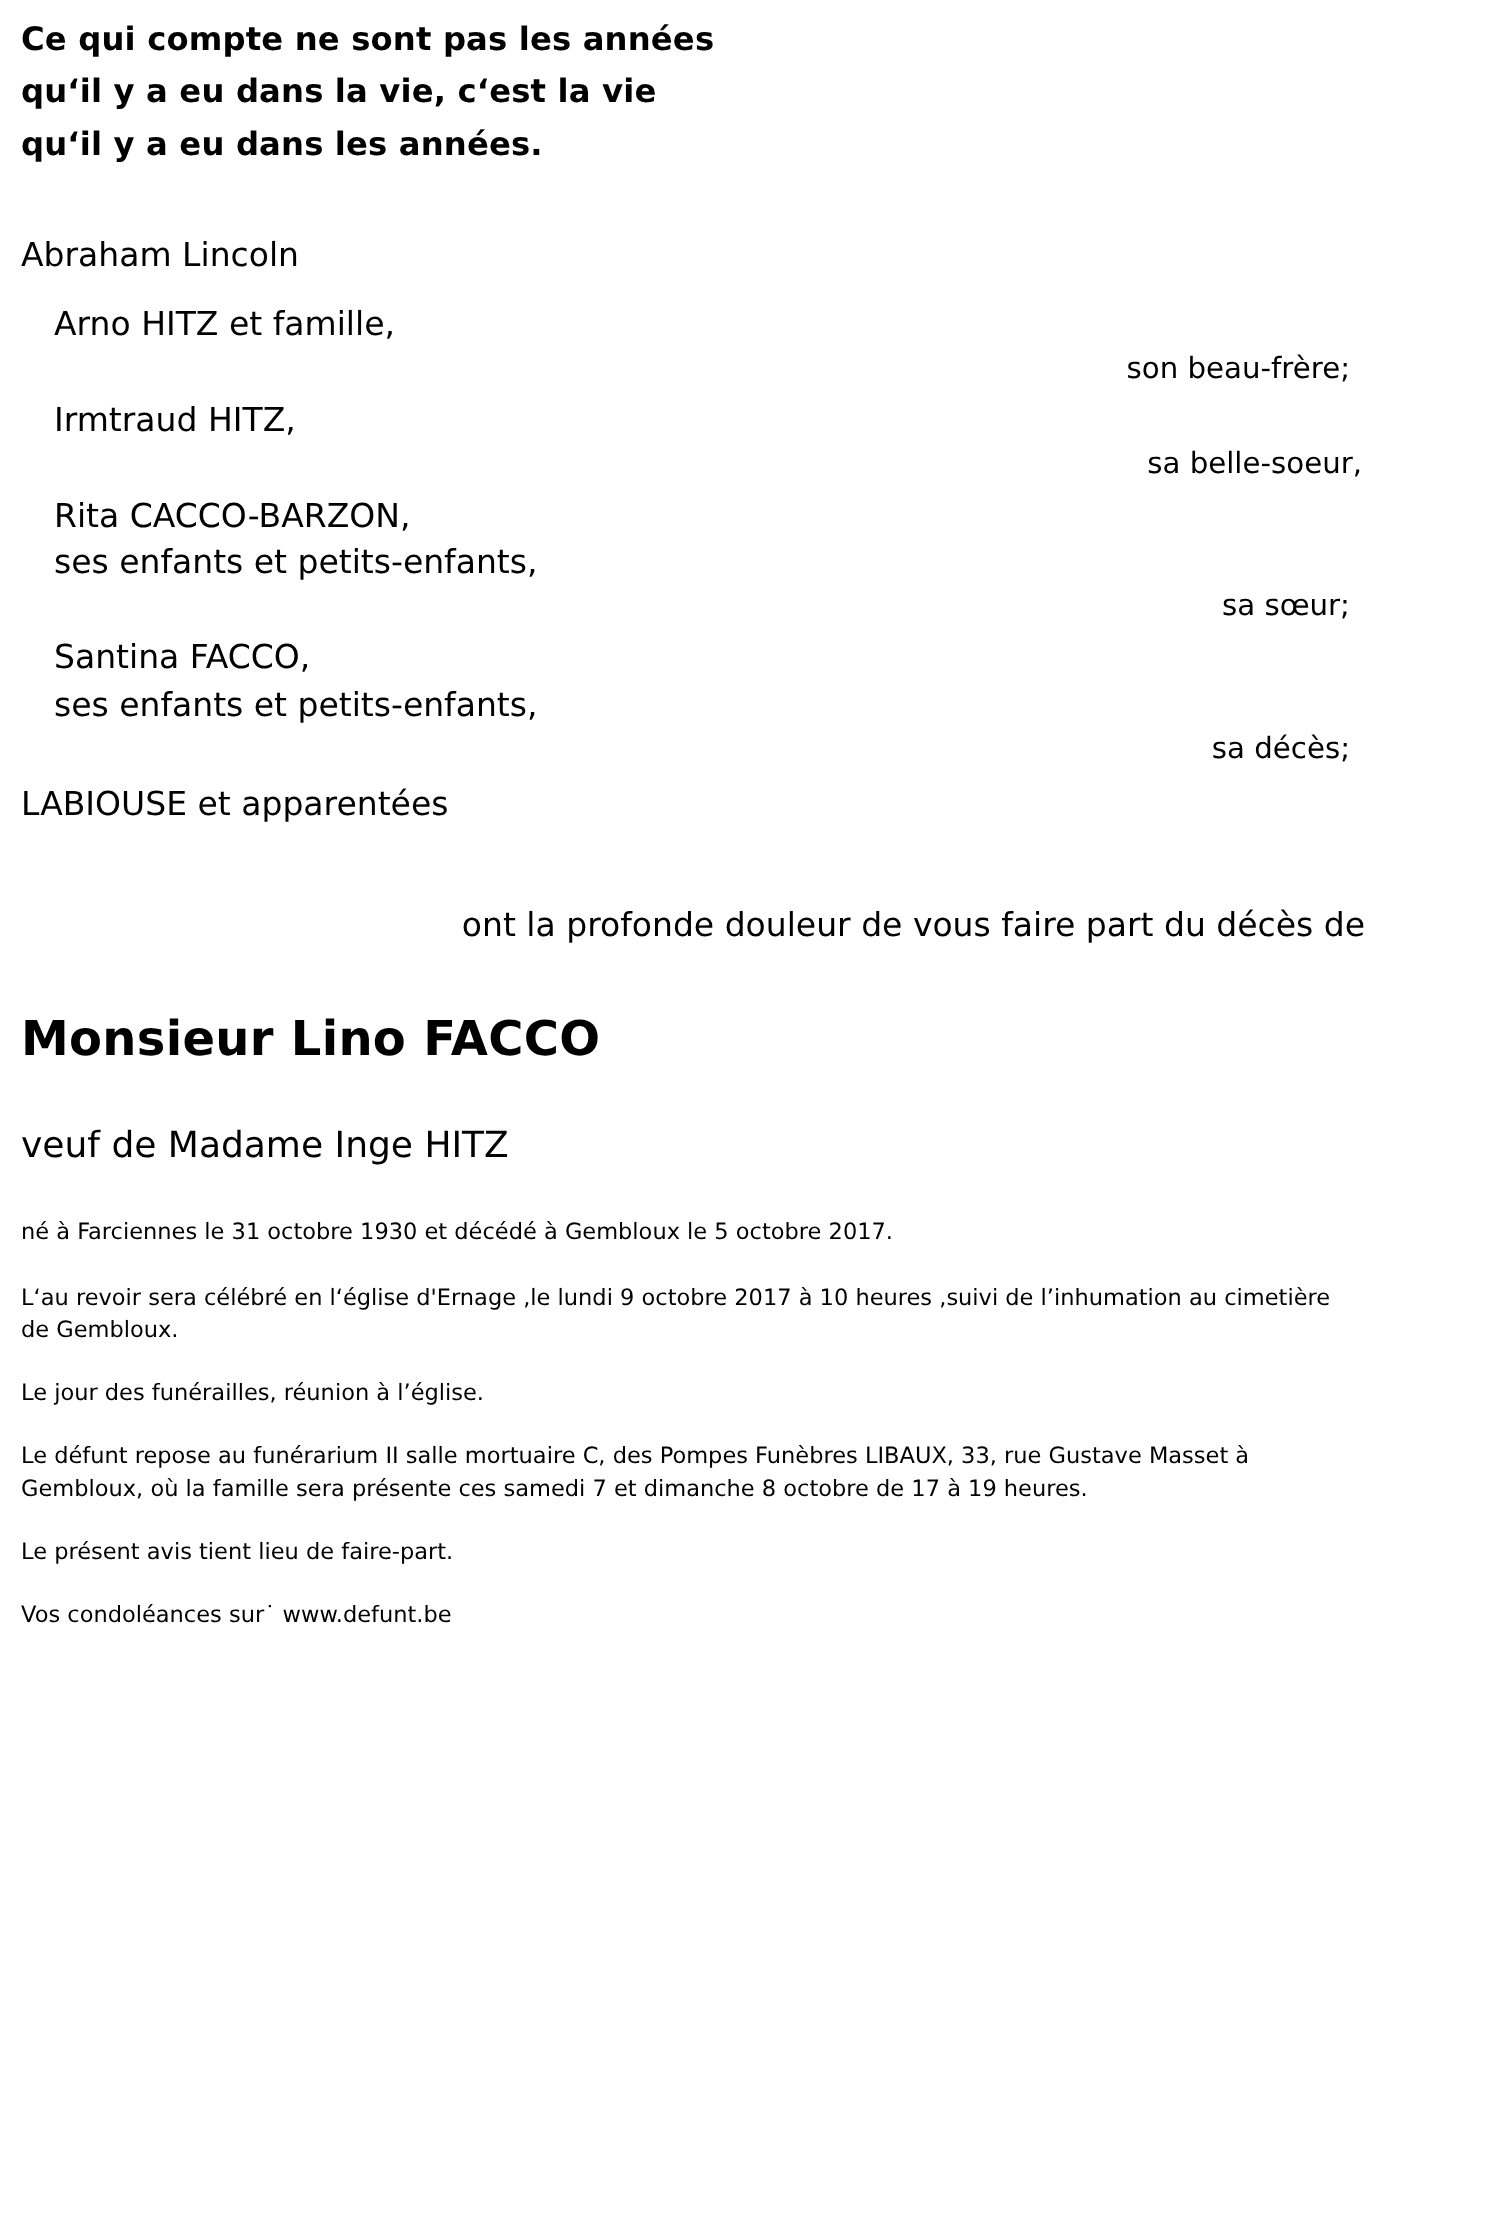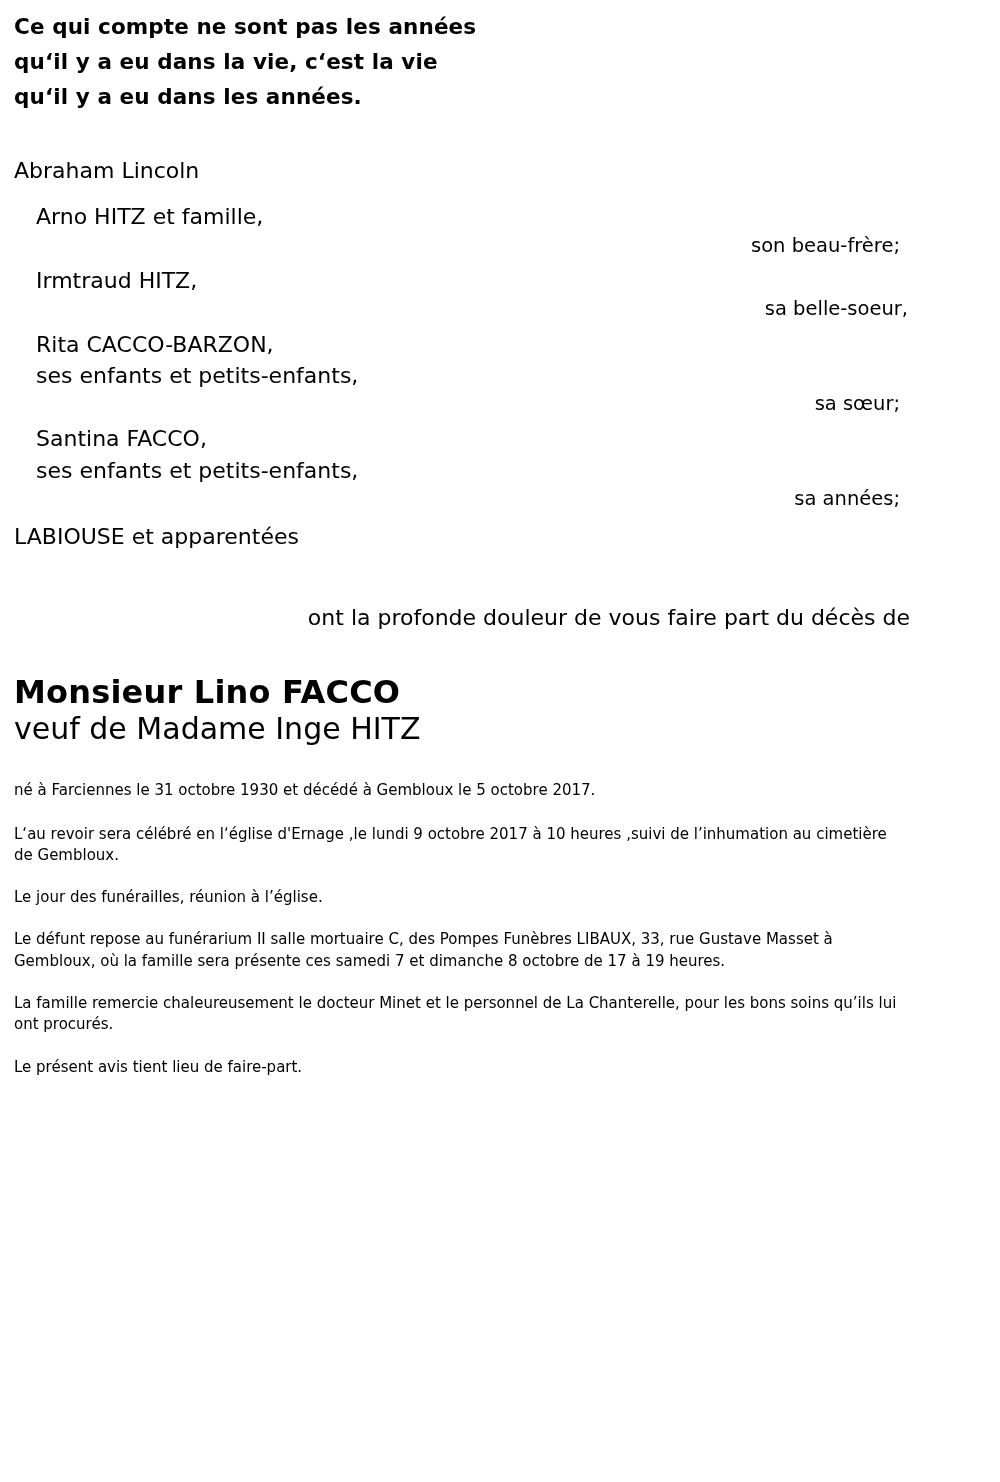--- a/index.html
+++ b/index.html
@@ -64,21 +64,22 @@
     line-height: 1.4;
     text-align: right;
   }
   .deceased-name {
     font-size: 32px;
     font-weight: bold;
     margin-top: 40px;
     letter-spacing: 0.2px;
   }
   .spouse {
-    font-size: 30px;
+    font-size: 24px;
+    margin-top: 38px;
   }
   .paragraphs {
     margin-top: 34px;
   }
   .paragraphs p {
     font-size: 15px;
     line-height: 1.42;
     margin: 0 0 21px 0;
   }
   .paragraphs p:last-child { margin-bottom: 0; }
@@ -119,37 +120,37 @@
         <div>ses enfants et petits-enfants,</div>
       </div>
       <div class="rel-role indent-1">sa sœur;</div>
     </div>
 
     <div class="rel-block">
       <div class="rel-names">
         <div>Santina FACCO,</div>
         <div>ses enfants et petits-enfants,</div>
       </div>
-      <div class="rel-role indent-1">sa années;</div>
+      <div class="rel-role indent-1">sa décès;</div>
     </div>
 
   </div>
 
   <div class="families">
     <div>LABIOUSE et apparentées</div>
   </div>
 
   <div class="announce">ont la profonde douleur de vous faire part du décès de</div>
 
   <div class="deceased-name">Monsieur Lino FACCO</div>
 
   <div class="spouse">veuf de Madame Inge HITZ</div>
 
   <div class="paragraphs">
     <p class="p-birth">né à Farciennes le 31 octobre 1930 et décédé à Gembloux le 5 octobre 2017.</p>
     <p>L‘au revoir sera célébré en l‘église d'Ernage ,le lundi 9 octobre 2017 à 10 heures ,suivi de l’inhumation au cimetière de Gembloux.</p>
     <p>Le jour des funérailles, réunion à l’église.</p>
     <p>Le défunt repose au funérarium II salle mortuaire C, des Pompes Funèbres LIBAUX, 33, rue Gustave Masset à Gembloux, où la famille sera présente ces samedi 7 et dimanche 8 octobre de 17 à 19 heures.</p>
-    <p>La famille remercie chaleureusement le docteur Minet et le personnel de La Chanterelle, pour les bons soins qu’ils lui ont procurés.</p>
     <p>Le présent avis tient lieu de faire-part.</p>
+    <p>Vos condoléances sur˙ www.defunt.be</p>
   </div>
 
 </div>
 
 </body></html>

